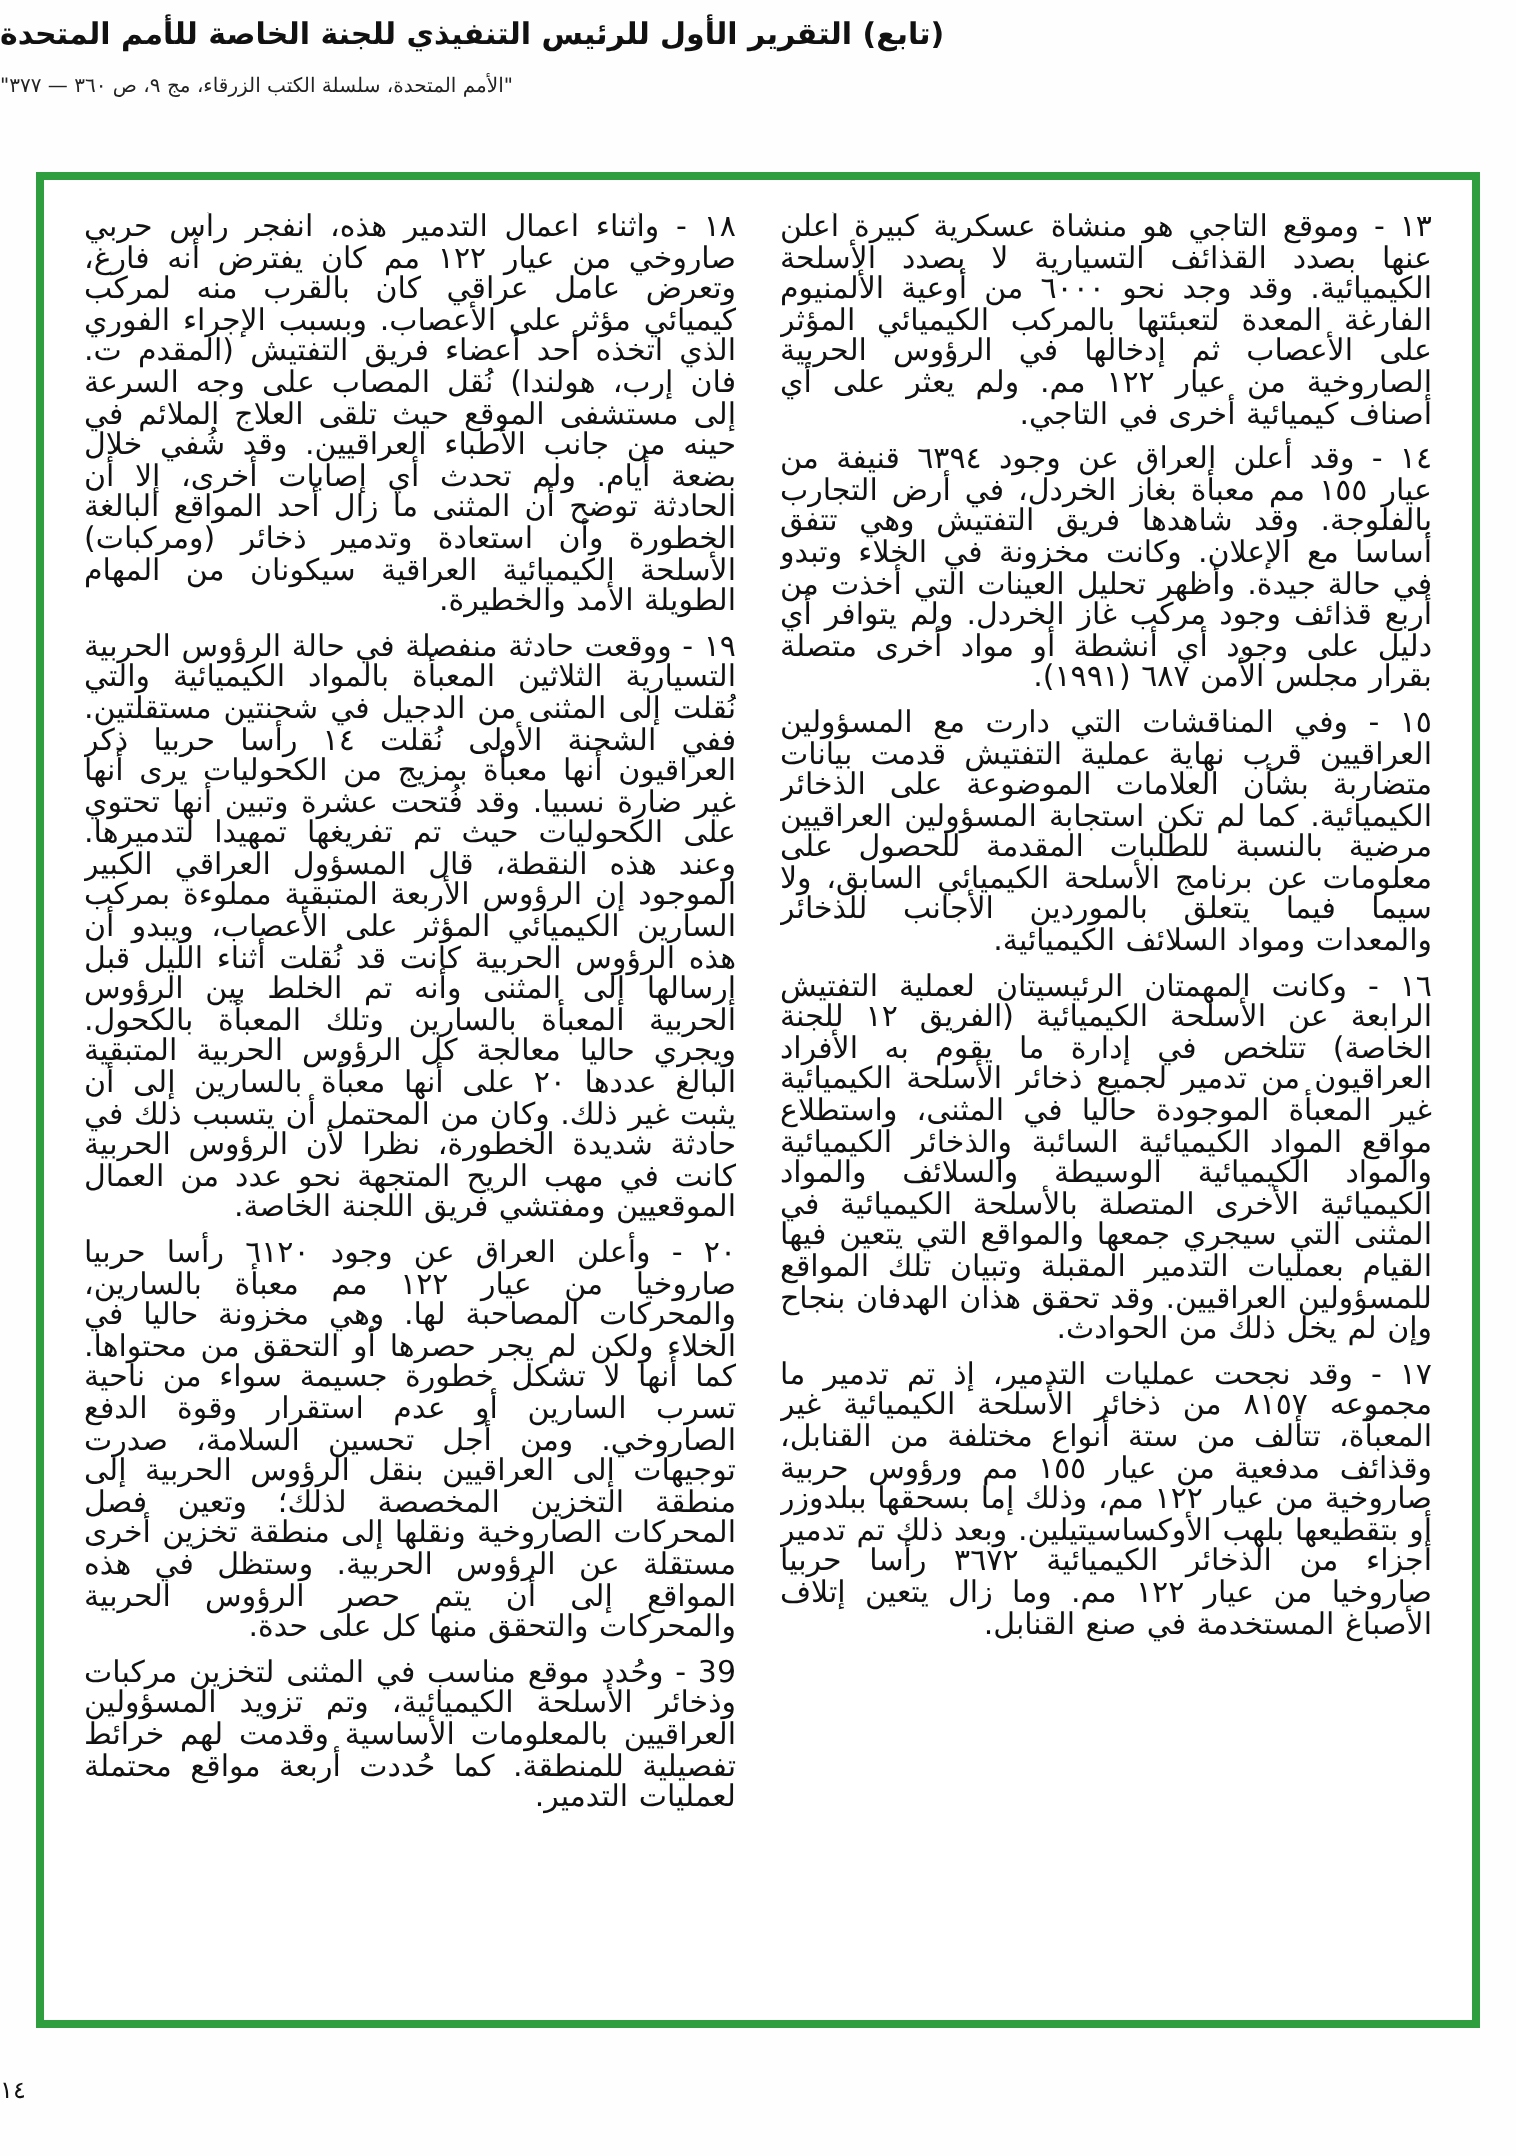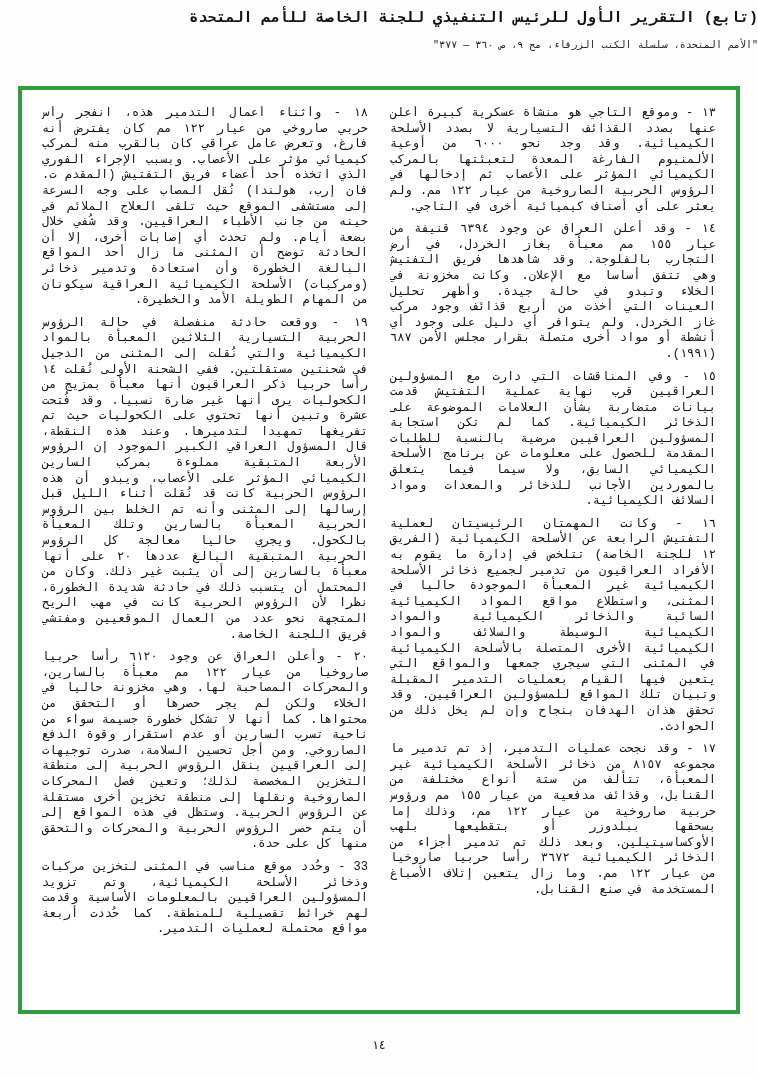--- a/index.html
+++ b/index.html
@@ -7,21 +7,21 @@
   body {
     font-family: "DejaVu Sans", sans-serif;
     width: 758px;
     height: 1078px;
     position: relative;
     direction: rtl;
     color: #111;
   }
   .page { position: absolute; inset: 0; background: #fefefe; }
 
-  .doc-header { text-align: right; padding-top: 8px; font-family: Liberation Mono, monospace; }
+  .doc-header { text-align: left; padding-top: 8px; }
   .doc-title {
     font-size: 15px;
     font-weight: bold;
     letter-spacing: 0.2px;
   }
   .doc-subtitle {
     font-size: 10px;
     margin-top: 12px;
     color: #222;
   }
@@ -43,34 +43,33 @@
     gap: 22px;
     height: 100%;
     overflow: hidden;
   }
   .column {
     flex: 1 1 0;
     overflow: hidden;
   }
 
   .column p {
-    font-size: 12px;
+    font-size: 15px;
     line-height: 15.6px;
     text-align: justify;
     margin-bottom: 7px;
     word-spacing: 0.5px;
-    font-family: Liberation Mono, monospace;
   }
 
   .page-number {
     position: absolute;
     bottom: 26px;
     left: 0;
     right: 0;
-    text-align: center;
+    text-align: left;
     font-size: 12px;
   }
 </style>
 </head>
 <body>
 
 <div class="page">
 
   <div class="doc-header">
     <div class="doc-title">(تابع) التقرير الأول للرئيس التنفيذي للجنة الخاصة للأمم المتحدة</div>
@@ -85,21 +84,21 @@
         <p>١٤ -  وقد أعلن العراق عن وجود ٦٣٩٤ قنيفة من عيار ١٥٥ مم معبأة بغاز الخردل، في أرض التجارب بالفلوجة. وقد شاهدها فريق التفتيش وهي تتفق أساسا مع الإعلان. وكانت مخزونة في الخلاء وتبدو في حالة جيدة. وأظهر تحليل العينات التي أخذت من أربع قذائف وجود مركب غاز الخردل. ولم يتوافر أي دليل على وجود أي أنشطة أو مواد أخرى متصلة بقرار مجلس الأمن ٦٨٧ (١٩٩١).</p>
         <p>١٥ -  وفي المناقشات التي دارت مع المسؤولين العراقيين قرب نهاية عملية التفتيش قدمت بيانات متضاربة بشأن العلامات الموضوعة على الذخائر الكيميائية. كما لم تكن استجابة المسؤولين العراقيين مرضية بالنسبة للطلبات المقدمة للحصول على معلومات عن برنامج الأسلحة الكيميائي السابق، ولا سيما فيما يتعلق بالموردين الأجانب للذخائر والمعدات ومواد السلائف الكيميائية.</p>
         <p>١٦ -  وكانت المهمتان الرئيسيتان لعملية التفتيش الرابعة عن الأسلحة الكيميائية (الفريق ١٢ للجنة الخاصة) تتلخص في إدارة ما يقوم به الأفراد العراقيون من تدمير لجميع ذخائر الأسلحة الكيميائية غير المعبأة الموجودة حاليا في المثنى، واستطلاع مواقع المواد الكيميائية السائبة والذخائر الكيميائية والمواد الكيميائية الوسيطة والسلائف والمواد الكيميائية الأخرى المتصلة بالأسلحة الكيميائية في المثنى التي سيجري جمعها والمواقع التي يتعين فيها القيام بعمليات التدمير المقبلة وتبيان تلك المواقع للمسؤولين العراقيين. وقد تحقق هذان الهدفان بنجاح وإن لم يخل ذلك من الحوادث.</p>
         <p>١٧ -  وقد نجحت عمليات التدمير، إذ تم تدمير ما مجموعه ٨١٥٧ من ذخائر الأسلحة الكيميائية غير المعبأة، تتألف من ستة أنواع مختلفة من القنابل، وقذائف مدفعية من عيار ١٥٥ مم ورؤوس حربية صاروخية من عيار ١٢٢ مم، وذلك إما بسحقها ببلدوزر أو بتقطيعها بلهب الأوكساسيتيلين. وبعد ذلك تم تدمير أجزاء من الذخائر الكيميائية ٣٦٧٢ رأسا حربيا صاروخيا من عيار ١٢٢ مم. وما زال يتعين إتلاف الأصباغ المستخدمة في صنع القنابل.</p>
       </div>
 
       <div class="column">
         <p>١٨ -  وأثناء أعمال التدمير هذه، انفجر رأس حربي صاروخي من عيار ١٢٢ مم كان يفترض أنه فارغ، وتعرض عامل عراقي كان بالقرب منه لمركب كيميائي مؤثر على الأعصاب. وبسبب الإجراء الفوري الذي اتخذه أحد أعضاء فريق التفتيش (المقدم ت. فان إرب، هولندا) نُقل المصاب على وجه السرعة إلى مستشفى الموقع حيث تلقى العلاج الملائم في حينه من جانب الأطباء العراقيين. وقد شُفي خلال بضعة أيام. ولم تحدث أي إصابات أخرى، إلا أن الحادثة توضح أن المثنى ما زال أحد المواقع البالغة الخطورة وأن استعادة وتدمير ذخائر (ومركبات) الأسلحة الكيميائية العراقية سيكونان من المهام الطويلة الأمد والخطيرة.</p>
         <p>١٩ -  ووقعت حادثة منفصلة في حالة الرؤوس الحربية التسيارية الثلاثين المعبأة بالمواد الكيميائية والتي نُقلت إلى المثنى من الدجيل في شحنتين مستقلتين. ففي الشحنة الأولى نُقلت ١٤ رأسا حربيا ذكر العراقيون أنها معبأة بمزيج من الكحوليات يرى أنها غير ضارة نسبيا. وقد فُتحت عشرة وتبين أنها تحتوي على الكحوليات حيث تم تفريغها تمهيدا لتدميرها. وعند هذه النقطة، قال المسؤول العراقي الكبير الموجود إن الرؤوس الأربعة المتبقية مملوءة بمركب السارين الكيميائي المؤثر على الأعصاب، ويبدو أن هذه الرؤوس الحربية كانت قد نُقلت أثناء الليل قبل إرسالها إلى المثنى وأنه تم الخلط بين الرؤوس الحربية المعبأة بالسارين وتلك المعبأة بالكحول. ويجري حاليا معالجة كل الرؤوس الحربية المتبقية البالغ عددها ٢٠ على أنها معبأة بالسارين إلى أن يثبت غير ذلك. وكان من المحتمل أن يتسبب ذلك في حادثة شديدة الخطورة، نظرا لأن الرؤوس الحربية كانت في مهب الريح المتجهة نحو عدد من العمال الموقعيين ومفتشي فريق اللجنة الخاصة.</p>
         <p>٢٠ -  وأعلن العراق عن وجود ٦١٢٠ رأسا حربيا صاروخيا من عيار ١٢٢ مم معبأة بالسارين، والمحركات المصاحبة لها. وهي مخزونة حاليا في الخلاء ولكن لم يجر حصرها أو التحقق من محتواها. كما أنها لا تشكل خطورة جسيمة سواء من ناحية تسرب السارين أو عدم استقرار وقوة الدفع الصاروخي. ومن أجل تحسين السلامة، صدرت توجيهات إلى العراقيين بنقل الرؤوس الحربية إلى منطقة التخزين المخصصة لذلك؛ وتعين فصل المحركات الصاروخية ونقلها إلى منطقة تخزين أخرى مستقلة عن الرؤوس الحربية. وستظل في هذه المواقع إلى أن يتم حصر الرؤوس الحربية والمحركات والتحقق منها كل على حدة.</p>
-        <p>33 -  وحُدد موقع مناسب في المثنى لتخزين مركبات وذخائر الأسلحة الكيميائية، وتم تزويد المسؤولين العراقيين بالمعلومات الأساسية وقدمت لهم خرائط تفصيلية للمنطقة. كما حُددت أربعة مواقع محتملة لعمليات التدمير.</p>
+        <p>39 -  وحُدد موقع مناسب في المثنى لتخزين مركبات وذخائر الأسلحة الكيميائية، وتم تزويد المسؤولين العراقيين بالمعلومات الأساسية وقدمت لهم خرائط تفصيلية للمنطقة. كما حُددت أربعة مواقع محتملة لعمليات التدمير.</p>
       </div>
 
     </div>
   </div>
 
   <div class="page-number">١٤</div>
 
 </div>
 
 </body></html>

